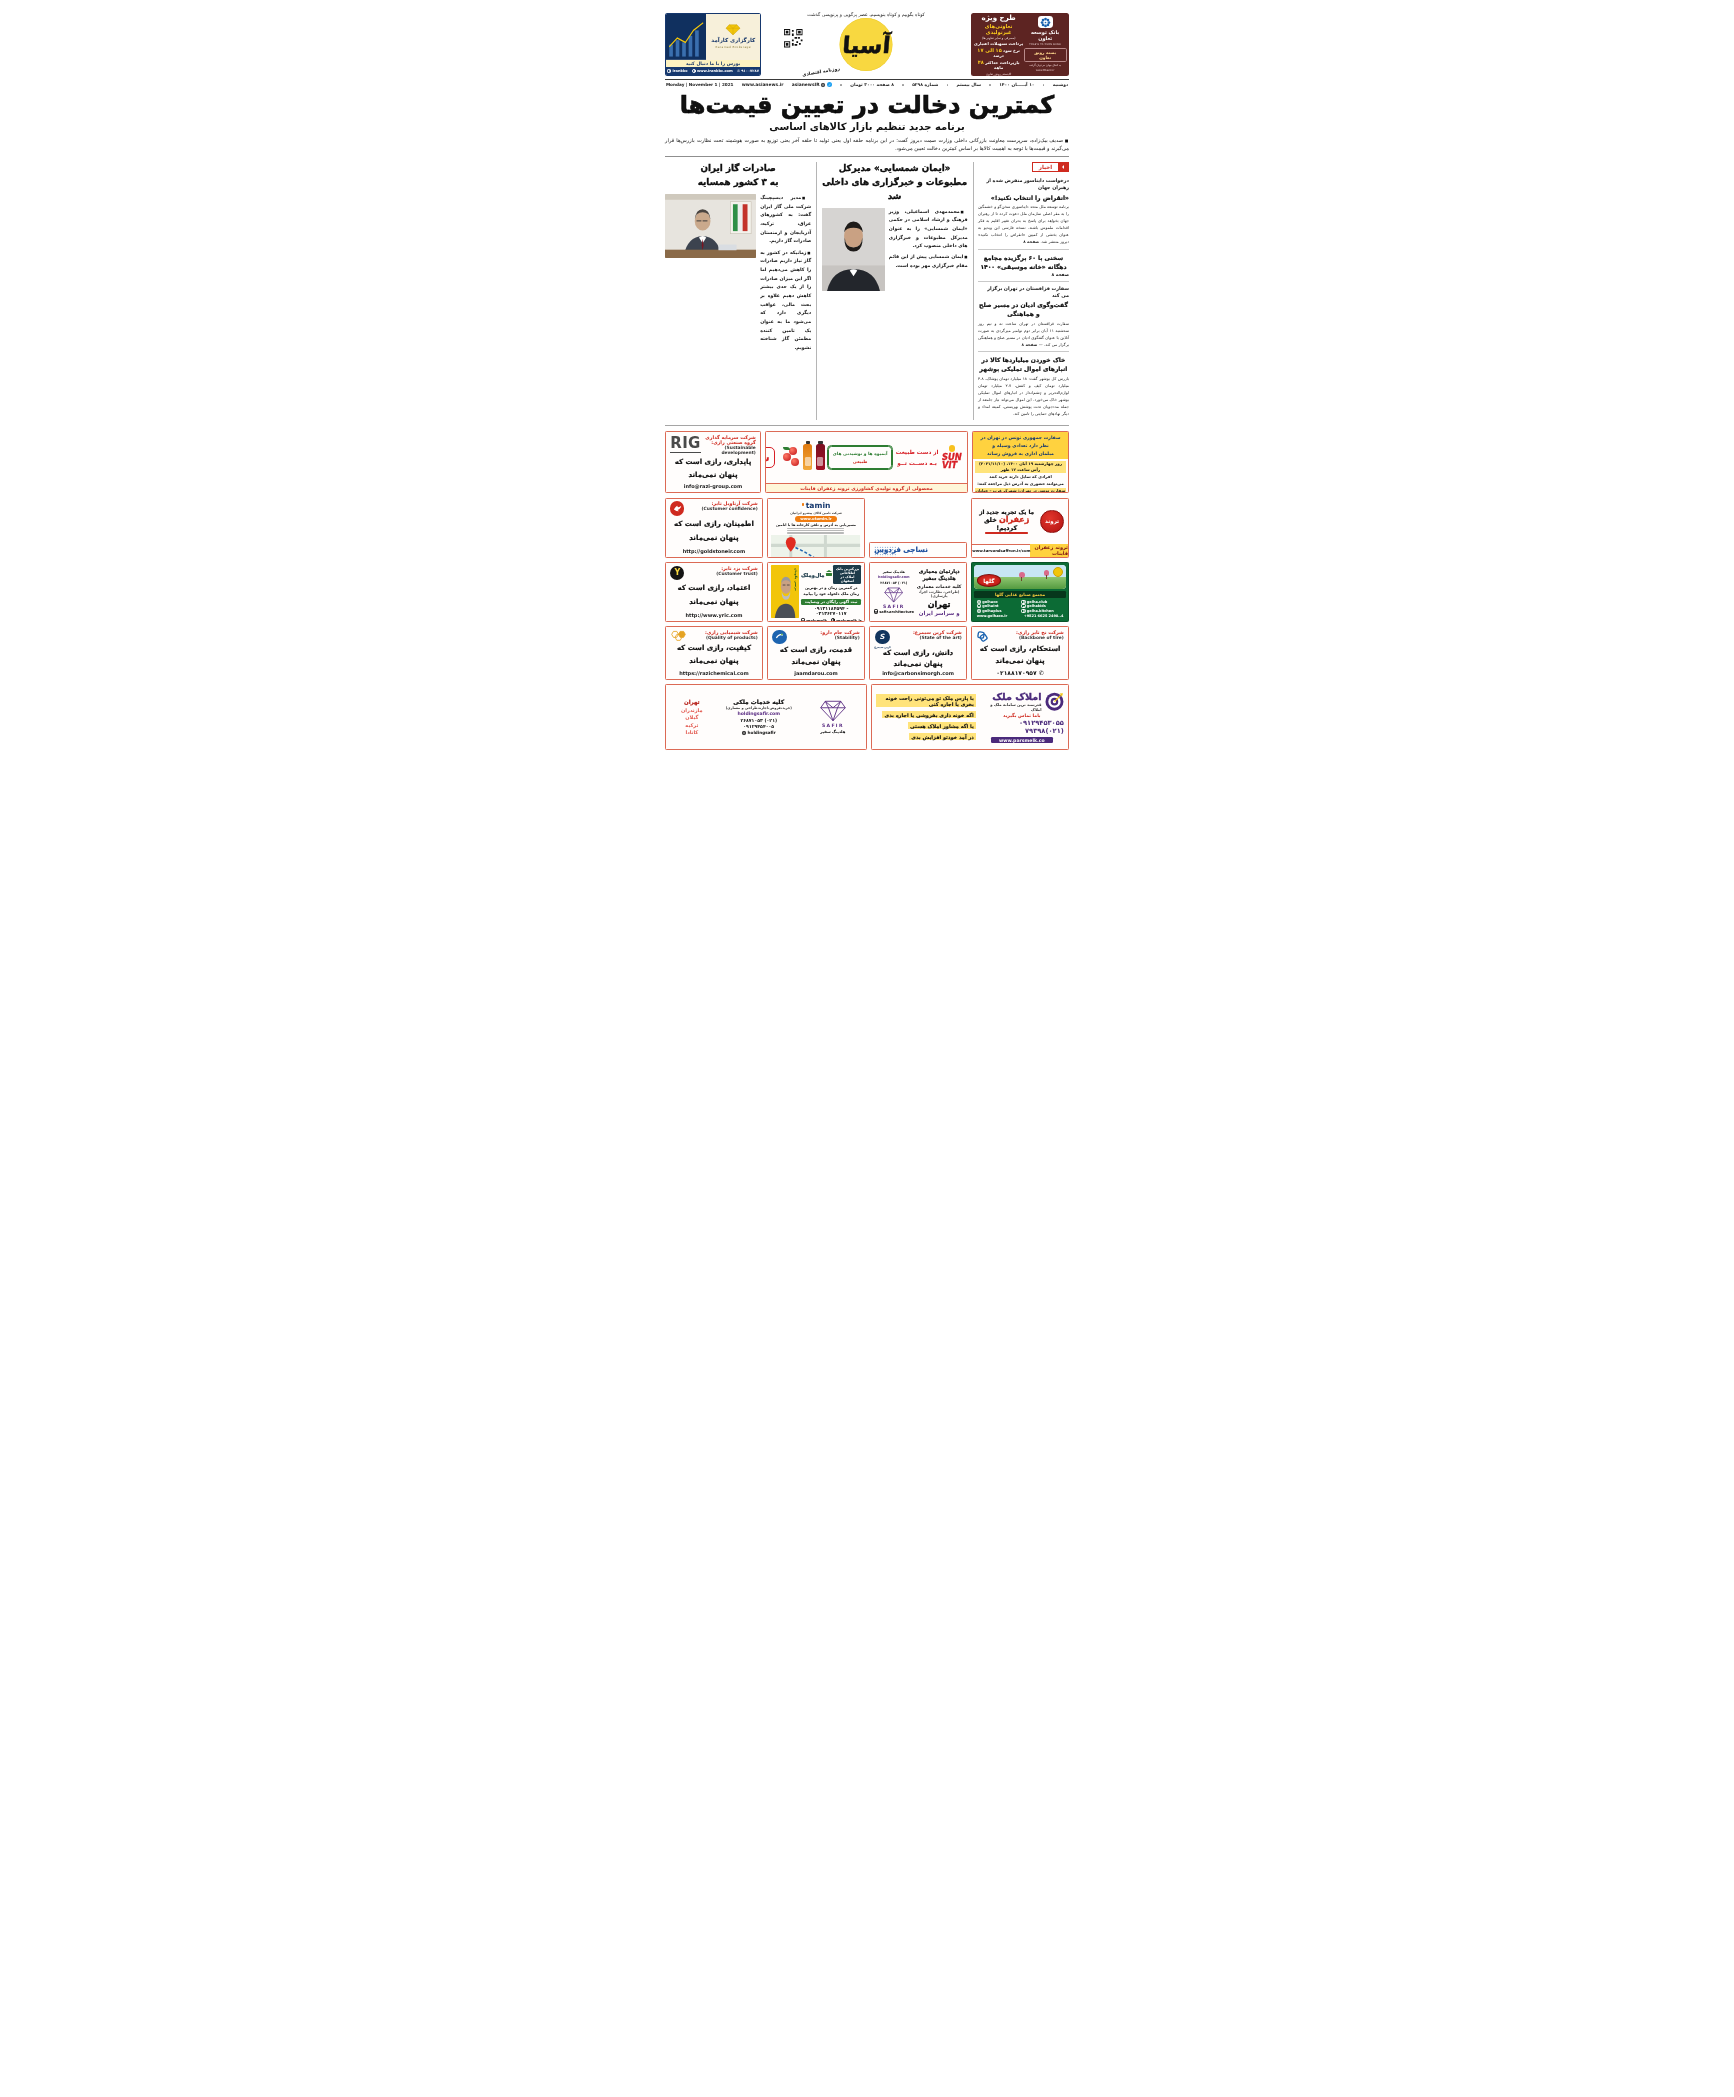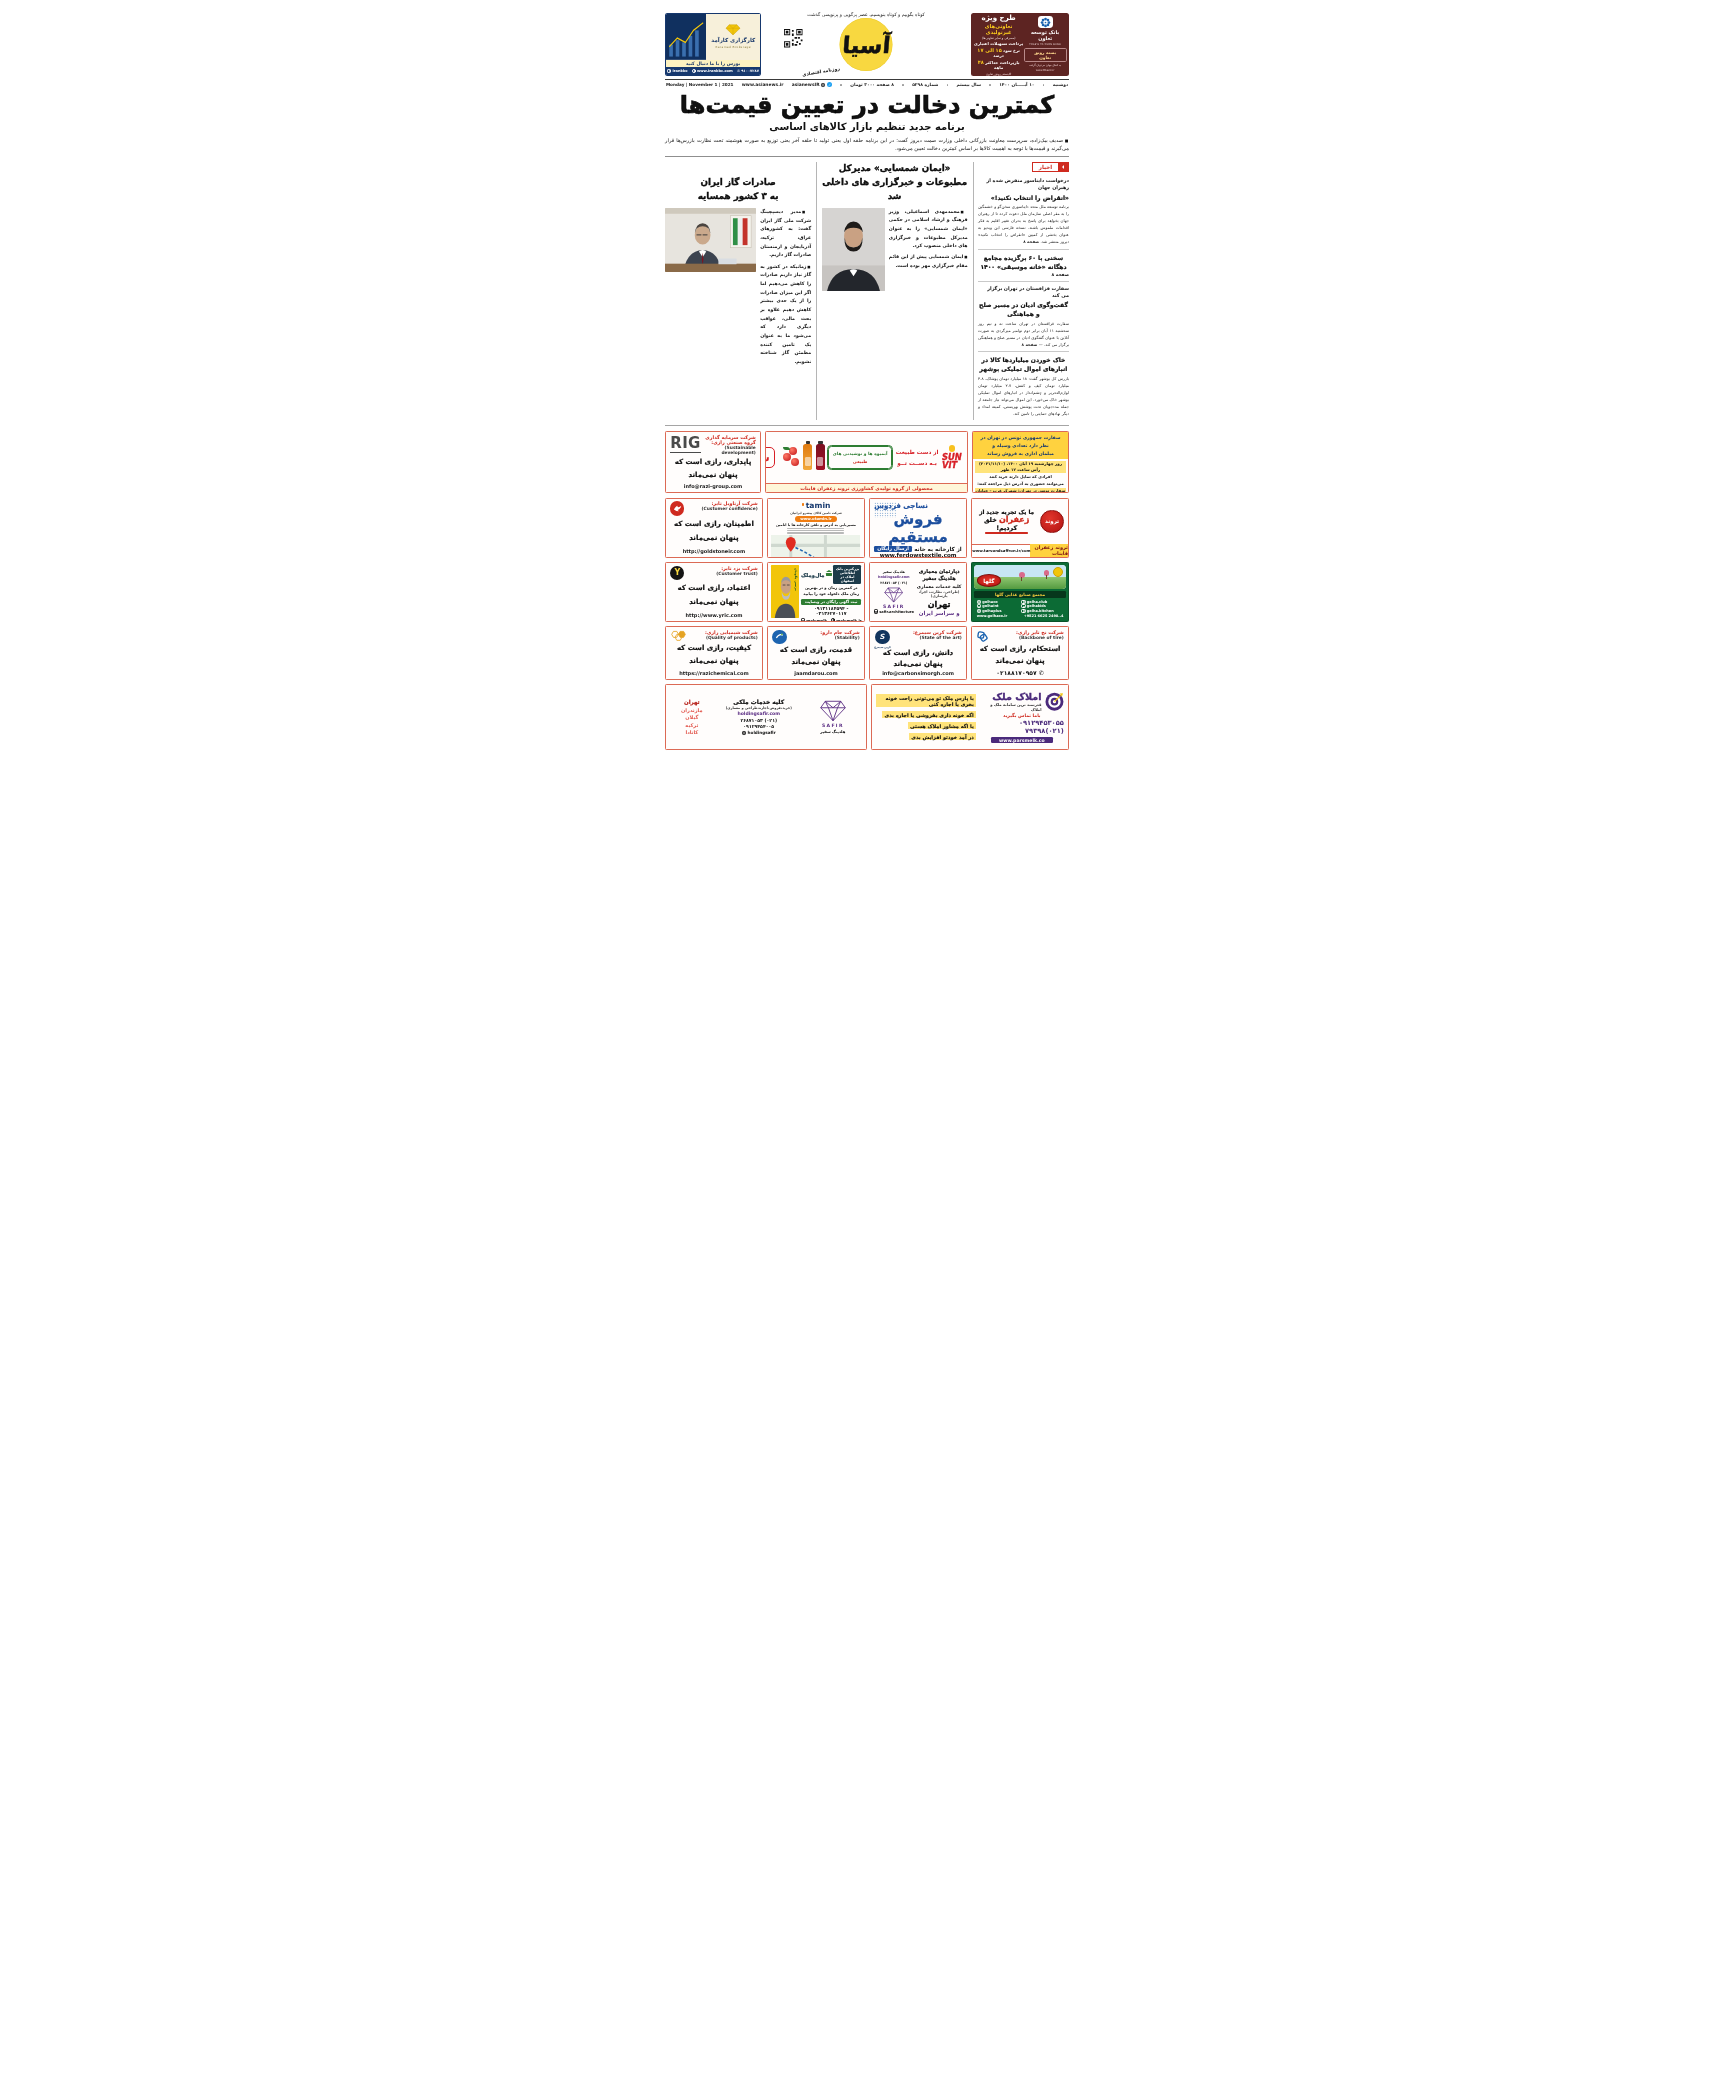--- a/index.html
+++ b/index.html
@@ -66,21 +66,21 @@
   .subheadline{font-size:10px;font-weight:bold;text-align:center;margin-bottom:3.4px;}
   .lead-par{font-size:5.1px;text-align:justify;line-height:1.7;color:#111;margin-bottom:3.4px;}
   .lead-par::before{content:"■ ";font-size:3.8px;}
   .section-rule{border-top:0.4px solid #8f8f8f;margin:0.8px 0 4.2px;}
 
   
   .mid{display:grid;grid-template-columns:96px 0.4px 156px 0.4px 1fr;border-bottom:0.4px solid #a5a5a5;padding-bottom:5px;margin-bottom:5px;}
   .vdiv{background:#b5b5b5;}
   .news-col{padding-left:5px;}
   .story-media{padding:0 5px;}
-  .story-gas{padding-right:5px;margin-top:14px;}
+  .story-gas{padding-right:5px;}
   .news-flag{display:flex;align-items:stretch;width:37px;border:0.6px solid #cf2a1f;height:10px;margin-bottom:2.5px;background:#fff;}
   .flag-ic{width:10px;background:#cf2a1f;position:relative;flex:none;}
   .flag-ic::after{content:"";position:absolute;top:50%;left:50%;transform:translate(-50%,-50%);border:2.1px solid transparent;border-left:0;border-right:2.9px solid #fff;}
   .news-flag .lbl{flex:1;display:flex;align-items:center;justify-content:center;color:#cf2a1f;font-weight:bold;font-size:5.5px;}
   .news-item{padding:2.9px 0 3.4px;}
   .news-item + .news-item{border-top:0.4px solid #c9c9c9;}
   .n-kicker{font-size:4.8px;font-weight:bold;margin-bottom:1.3px;line-height:1.5;}
   .n-title{font-size:6px;font-weight:bold;-webkit-text-stroke:0.2px #000;margin-bottom:1.7px;line-height:1.5;}
   .n-title.center{text-align:center;}
   .n-body{font-size:4px;text-align:justify;line-height:1.75;color:#1c1c1c;}
@@ -164,21 +164,21 @@
   .tm-map{width:100%;flex:1;min-height:0;}
   .tm-phone{width:25px;flex:none;background:#24262b;border-radius:3.8px;padding:1.7px 1.3px;display:flex;}
   .tm-screen{background:#fff;flex:1;border-radius:1.7px;overflow:hidden;display:flex;flex-direction:column;}
   .tm-time{font-size:2.7px;text-align:left;padding:0.4px 1.7px;direction:ltr;color:#333;font-weight:bold;}
   .tm-grid{flex:1;display:grid;grid-template-columns:repeat(3,1fr);gap:0.8px;padding:0.8px;}
   .tm-grid i{background:#e8eef5;border-radius:0.4px;}
   .tm-grid i:nth-child(3n+2){background:#d7e6f6;}
   .tm-foot{height:2.5px;background:#f07d12;}
 
   
-  .ferdows{padding:3.4px 4.2px;display:flex;flex-direction:column;align-items:center;justify-content:space-between;text-align:center;}
+  .ferdows{padding:3.4px 4.2px;display:flex;flex-direction:column;align-items:center;justify-content:space-between;text-align:center;margin-top:44px;}
   .fd-pattern{position:absolute;top:3.4px;left:4.2px;width:22.7px;height:16px;background-image:radial-gradient(#1d64b0 0.5px, transparent 0.5px);background-size:2.5px 2.5px;opacity:.85;}
   .fd-brand{font-size:7px;font-weight:bold;color:#1d4f9e;align-self:flex-end;-webkit-text-stroke:0.2px #1d4f9e;}
   .fd-line1{font-size:15px;font-weight:bold;color:#1d4f9e;-webkit-text-stroke:0.3px #1d4f9e;}
   .fd-line2{font-size:5.5px;font-weight:bold;color:#111;display:flex;align-items:center;gap:2.5px;}
   .fd-hl{background:#1d4f9e;color:#fff;padding:0.4px 2.9px;border-radius:1.3px;font-size:4.8px;}
   .fd-site{font-size:5.5px;font-weight:bold;direction:ltr;}
 
   
   .tarvand{display:flex;flex-direction:column;}
   .tv-top{flex:1;display:flex;align-items:center;gap:3.4px;padding:3.4px 4.2px;}

